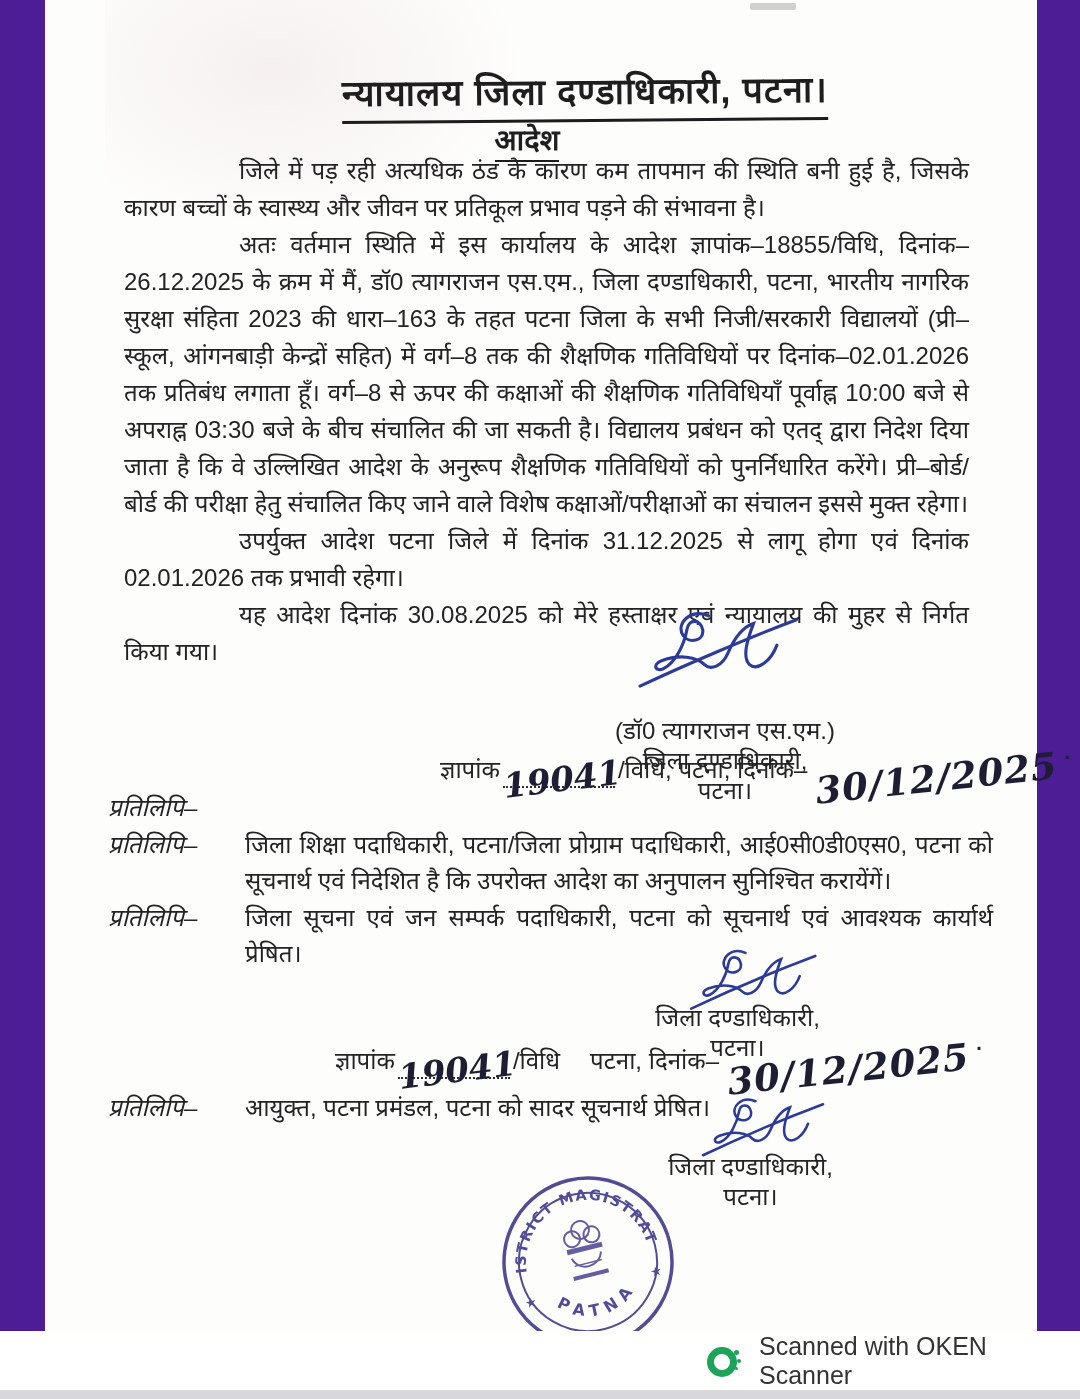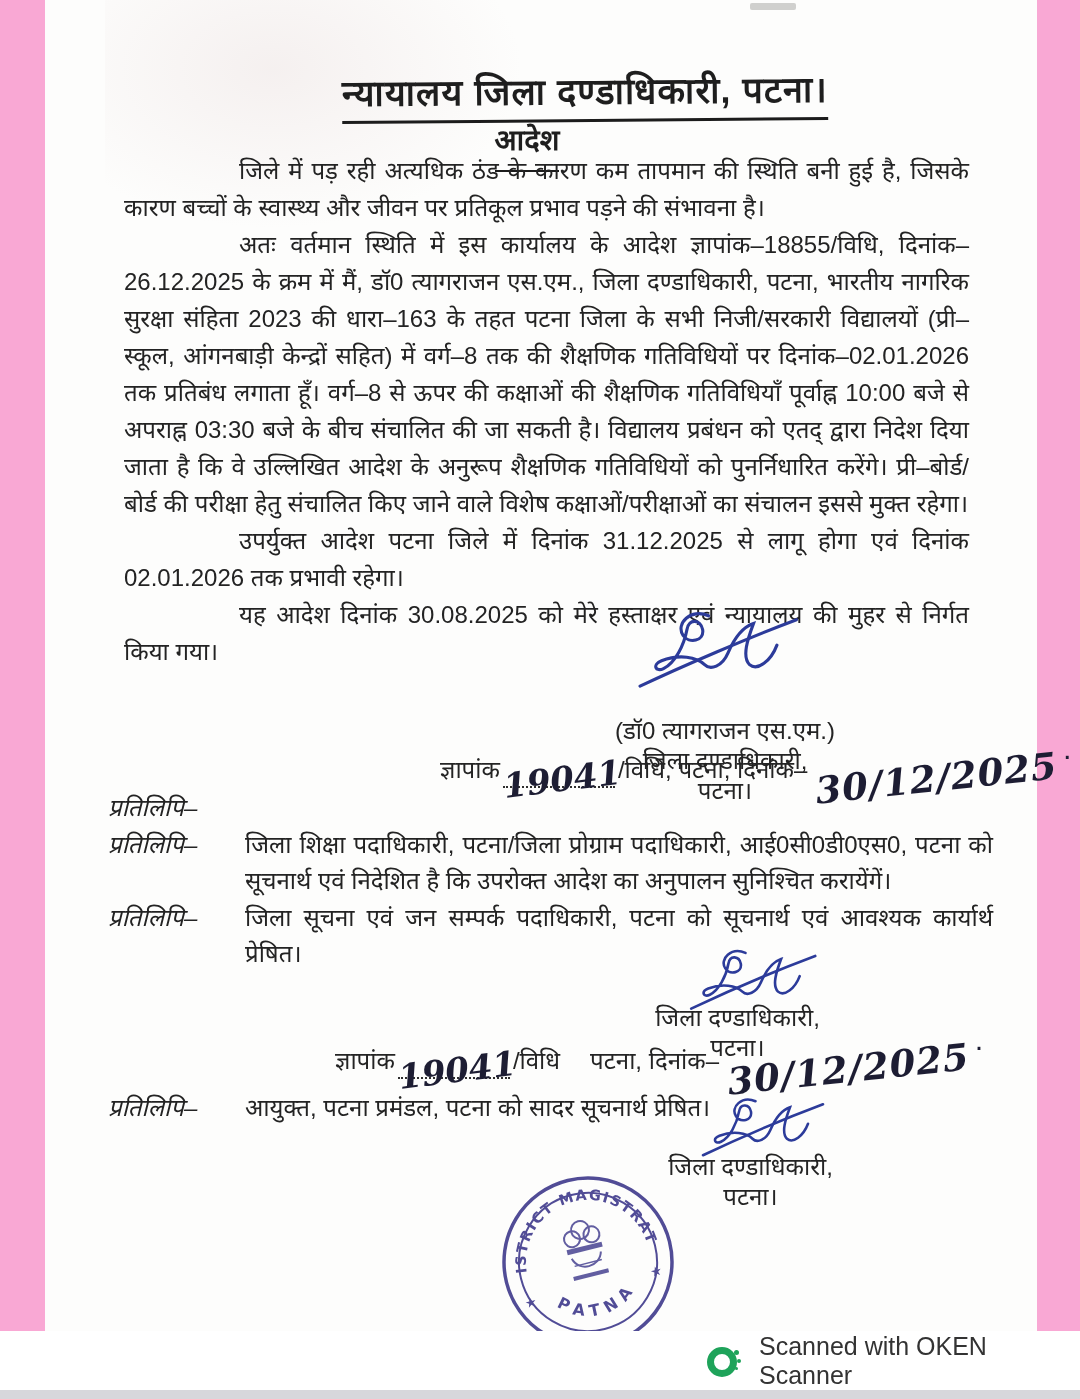--- a/index.html
+++ b/index.html
@@ -1,28 +1,28 @@
 <!DOCTYPE html>
 <html><head>
 <meta charset="utf-8">
 <style>
   html,body{margin:0;padding:0;}
   body{font-family:"Liberation Sans",sans-serif;}
-  .screen{position:relative;width:1080px;height:1399px;background:#f9a8d4;overflow:hidden;}
+  .screen{position:relative;width:1080px;height:1399px;background:#4c1d95;overflow:hidden;}
   .page{position:absolute;left:45px;top:0;width:992px;height:1399px;background:#fdfdfc;}
   .smudge{position:absolute;left:60px;top:0;width:420px;height:230px;
     background:radial-gradient(ellipse at 40% 30%,rgba(216,194,194,.22),rgba(255,255,255,0) 70%);}
   .top-dash{position:absolute;left:705px;top:3px;width:46px;height:7px;background:#9a9a96;opacity:.45;border-radius:2px;}
 
   .doc-title{position:absolute;left:110px;top:66px;width:860px;text-align:center;
     font-size:36px;font-weight:bold;color:#1e1e1e;letter-spacing:1px;}
   .doc-title .ul{display:inline-block;border-bottom:3px solid #1c1c1c;padding-bottom:4px;transform:rotate(-.5deg);}
   .doc-heading{position:absolute;left:52px;top:119px;width:860px;text-align:center;
     font-size:29px;font-weight:bold;color:#1e1e1e;}
-  .doc-heading .ul{display:inline-block;border-bottom:2.5px solid #1c1c1c;padding-bottom:12px;}
+  .doc-heading .ul{display:inline-block;border-bottom:2.5px solid #1c1c1c;padding-bottom:2px;}
 
   .body-text{position:absolute;left:79px;top:152px;width:845px;color:#232323;
     font-size:24px;line-height:37px;text-align:justify;}
   .body-text p{margin:0;text-indent:115px;}
 
   .sig-svg{position:absolute;z-index:4;}
   .sig1{left:585px;top:606px;}
   .sig2{left:640px;top:936px;}
   .sig3{left:652px;top:1080px;}
 

